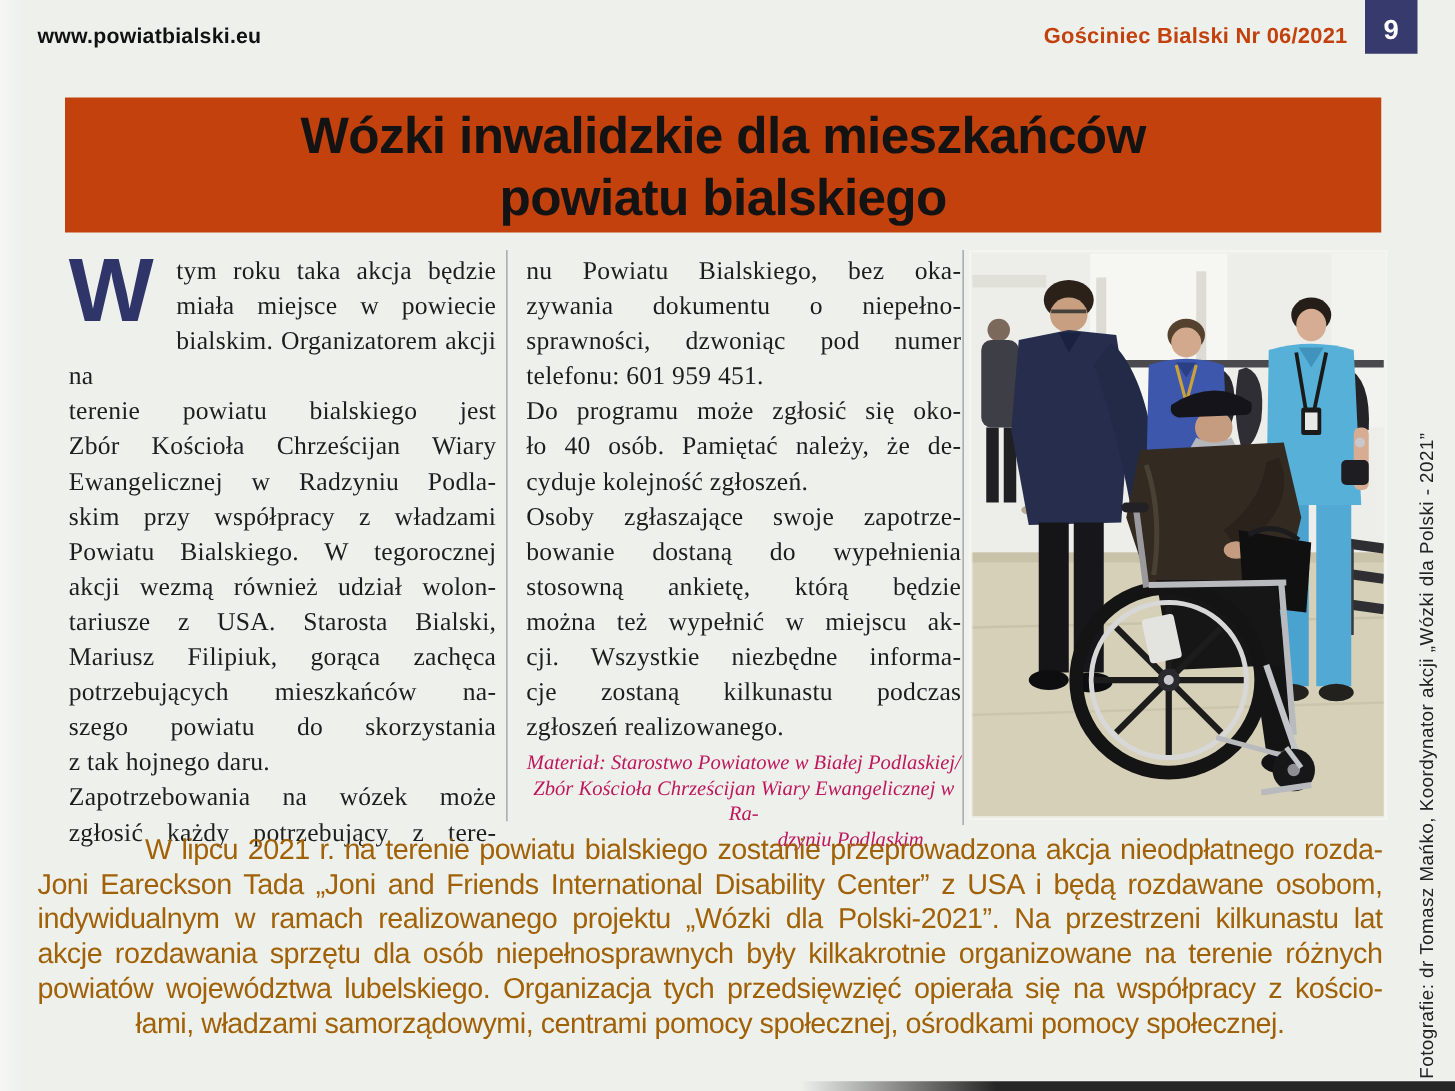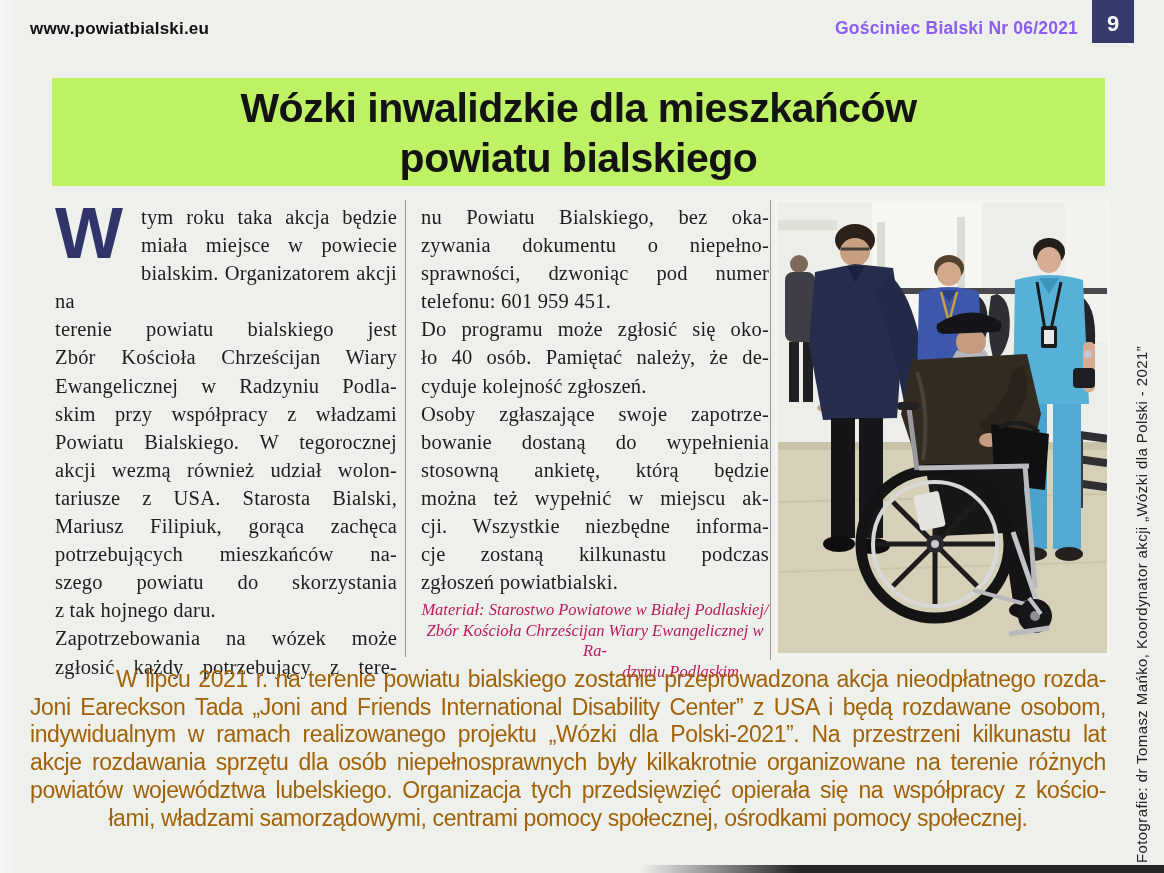--- a/index.html
+++ b/index.html
@@ -4,29 +4,29 @@
 <style>
   html,body{margin:0;padding:0;}
   body{
     width:1164px;height:873px;position:relative;overflow:hidden;
     background:#eef0ec;
     font-family:"Liberation Sans",sans-serif;
     color:#1a1a1a;
   }
   
   .hdr-left{position:absolute;left:30px;top:19px;font-weight:700;font-size:17px;letter-spacing:.2px;color:#111;}
-  .hdr-right{position:absolute;right:86px;top:18px;font-weight:700;font-size:17.5px;letter-spacing:.2px;color:#8b5cf6;}
+  .hdr-right{position:absolute;right:86px;top:18px;font-weight:700;font-size:17.5px;letter-spacing:.2px;color:#c2410c;}
   .page-tile{
     position:absolute;left:1092px;top:0;width:42px;height:43px;background:#363a6c;
     color:#fff;font-weight:700;font-size:22px;display:flex;align-items:center;justify-content:center;
     padding-top:4px;box-sizing:border-box;
   }
   
   .title-band{
-    position:absolute;left:52px;top:78px;width:1053px;height:108px;background:#bef264;
+    position:absolute;left:52px;top:78px;width:1053px;height:108px;background:#c2410c;
     text-align:center;padding-top:5px;box-sizing:border-box;
   }
   .title-line{font-weight:700;font-size:41px;line-height:50px;letter-spacing:-.5px;color:#131313;}
   
   .col{position:absolute;top:203px;}
   .col1{left:55px;width:342px;}
   .col2{left:421px;width:348px;}
   .jline{
     font-family:"Liberation Serif",serif;font-size:20.5px;line-height:28.1px;
     color:#1d1d1d;text-align:justify;text-align-last:justify;letter-spacing:.2px;white-space:normal;
@@ -118,21 +118,21 @@
       <div class="jline line-end">telefonu: 601 959 451.</div>
       <div class="jline">Do programu może zgłosić się oko-</div>
       <div class="jline">ło 40 osób. Pamiętać należy, że de-</div>
       <div class="jline line-end">cyduje kolejność zgłoszeń.</div>
       <div class="jline">Osoby zgłaszające swoje zapotrze-</div>
       <div class="jline">bowanie dostaną do wypełnienia</div>
       <div class="jline">stosowną ankietę, którą będzie</div>
       <div class="jline">można też wypełnić w miejscu ak-</div>
       <div class="jline">cji. Wszystkie niezbędne informa-</div>
       <div class="jline">cje zostaną kilkunastu podczas</div>
-      <div class="jline line-end">zgłoszeń powiatbialski.</div>
+      <div class="jline line-end">zgłoszeń realizowanego.</div>
     </div>
   <div class="credit">
       <div class="cline">Materiał: Starostwo Powiatowe w Białej Podlaskiej/</div>
       <div class="cline">Zbór Kościoła Chrześcijan Wiary Ewangelicznej w Ra-</div>
       <div class="cline">dzyniu Podlaskim</div>
     </div>
 </div>
 
 <div class="divider div2"></div>
 

